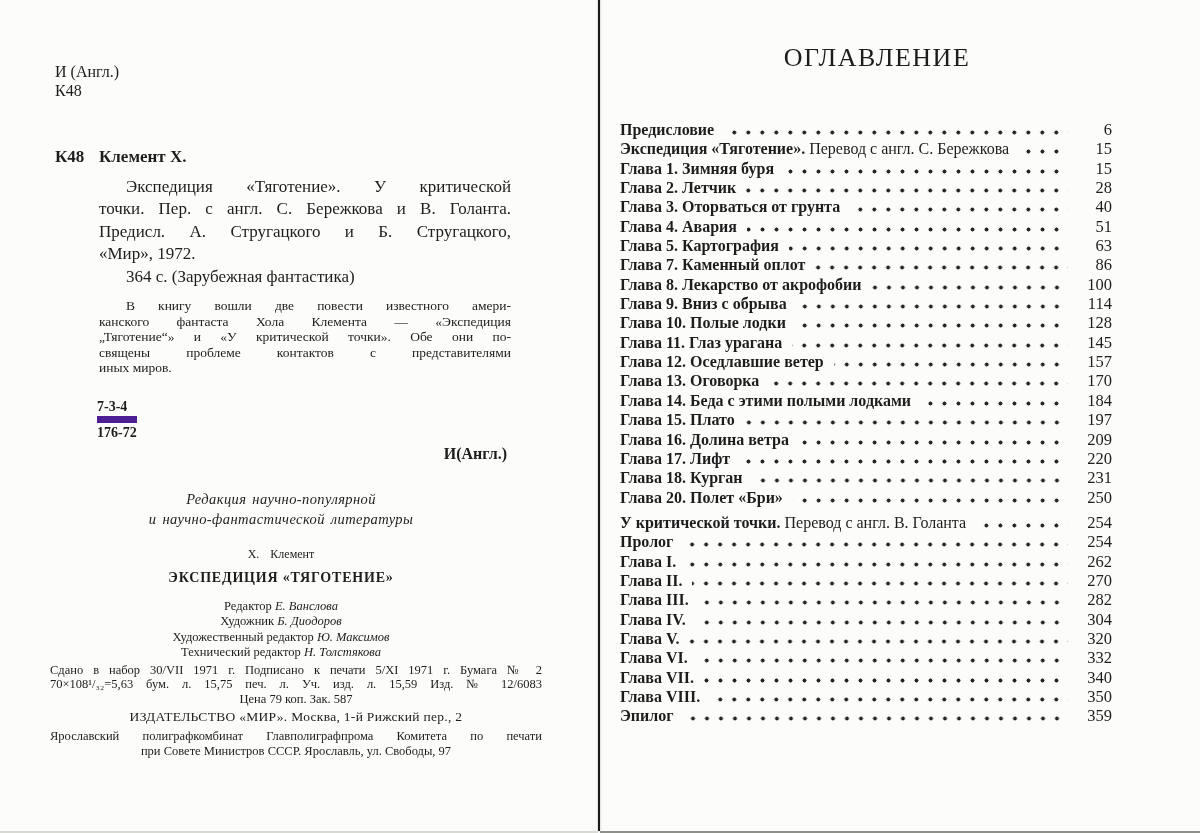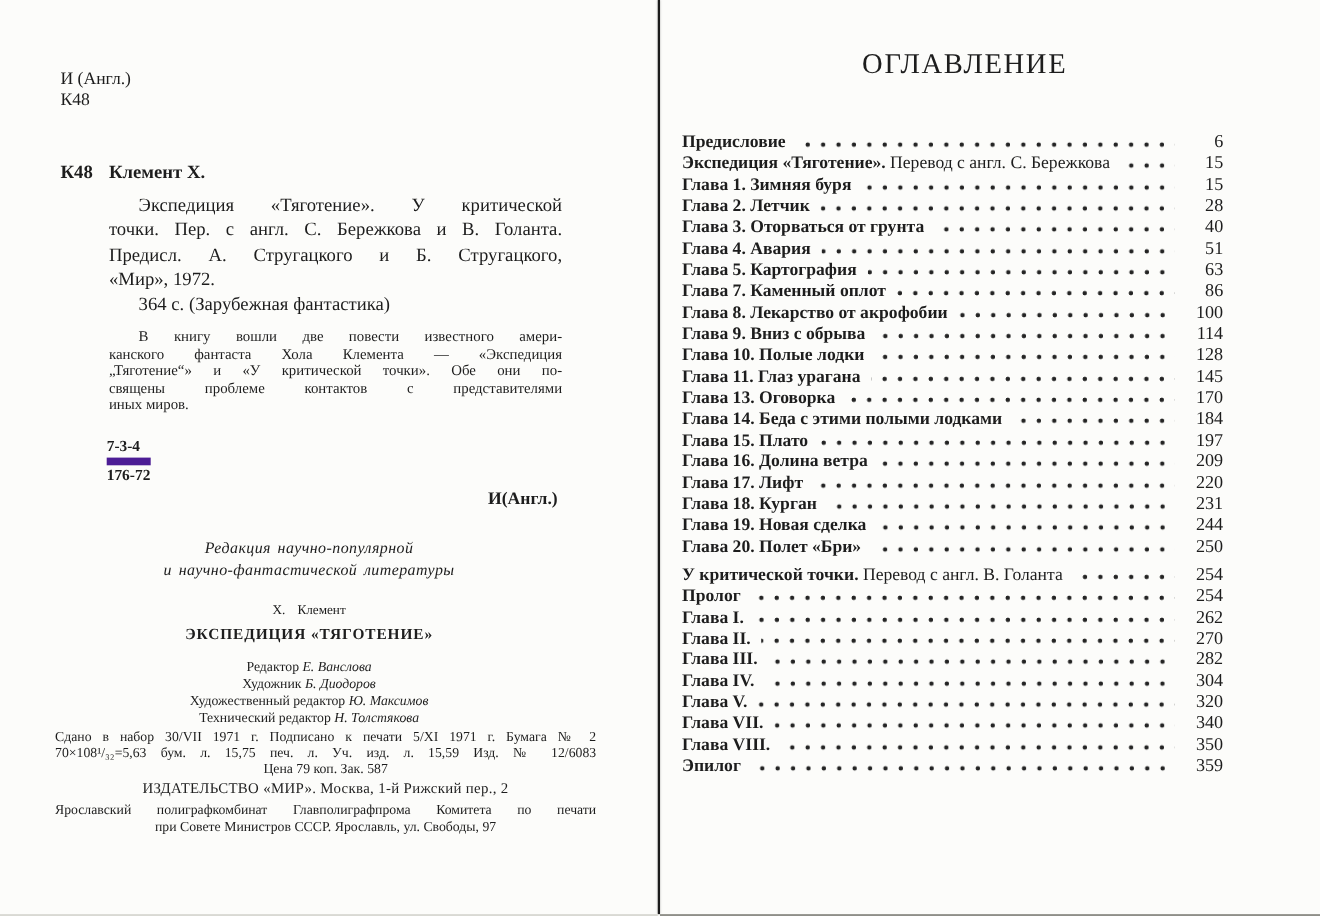--- a/index.html
+++ b/index.html
@@ -184,20 +184,25 @@
           <span class="toc-title">Глава 10. Полые лодки</span>
           <span class="leader"></span>
           <span class="toc-page">128</span>
         </div>
         <div class="toc-row">
           <span class="toc-title">Глава 11. Глаз урагана</span>
           <span class="leader"></span>
           <span class="toc-page">145</span>
         </div>
         <div class="toc-row">
+          <span class="toc-title">Глава 12. Оседлавшие ветер</span>
+          <span class="leader"></span>
+          <span class="toc-page">157</span>
+        </div>
+        <div class="toc-row">
           <span class="toc-title">Глава 13. Оговорка</span>
           <span class="leader"></span>
           <span class="toc-page">170</span>
         </div>
         <div class="toc-row">
           <span class="toc-title">Глава 14. Беда с этими полыми лодками</span>
           <span class="leader"></span>
           <span class="toc-page">184</span>
         </div>
         <div class="toc-row">
@@ -212,25 +217,20 @@
         </div>
         <div class="toc-row">
           <span class="toc-title">Глава 17. Лифт</span>
           <span class="leader"></span>
           <span class="toc-page">220</span>
         </div>
         <div class="toc-row">
           <span class="toc-title">Глава 18. Курган</span>
           <span class="leader"></span>
           <span class="toc-page">231</span>
-        </div>
-        <div class="toc-row">
-          <span class="toc-title">Глава 19. Новая сделка</span>
-          <span class="leader"></span>
-          <span class="toc-page">244</span>
         </div>
         <div class="toc-row">
           <span class="toc-title">Глава 20. Полет «Бри»</span>
           <span class="leader"></span>
           <span class="toc-page">250</span>
         </div>
         <div class="toc-row gap">
           <span class="toc-title">У критической точки.<span class="rest"> Перевод с англ. В. Голанта</span></span>
           <span class="leader"></span>
           <span class="toc-page">254</span>
@@ -257,20 +257,25 @@
         </div>
         <div class="toc-row">
           <span class="toc-title">Глава IV.</span>
           <span class="leader"></span>
           <span class="toc-page">304</span>
         </div>
         <div class="toc-row">
           <span class="toc-title">Глава V.</span>
           <span class="leader"></span>
           <span class="toc-page">320</span>
+        </div>
+        <div class="toc-row">
+          <span class="toc-title">Глава VI.</span>
+          <span class="leader"></span>
+          <span class="toc-page">332</span>
         </div>
         <div class="toc-row">
           <span class="toc-title">Глава VII.</span>
           <span class="leader"></span>
           <span class="toc-page">340</span>
         </div>
         <div class="toc-row">
           <span class="toc-title">Глава VIII.</span>
           <span class="leader"></span>
           <span class="toc-page">350</span>

